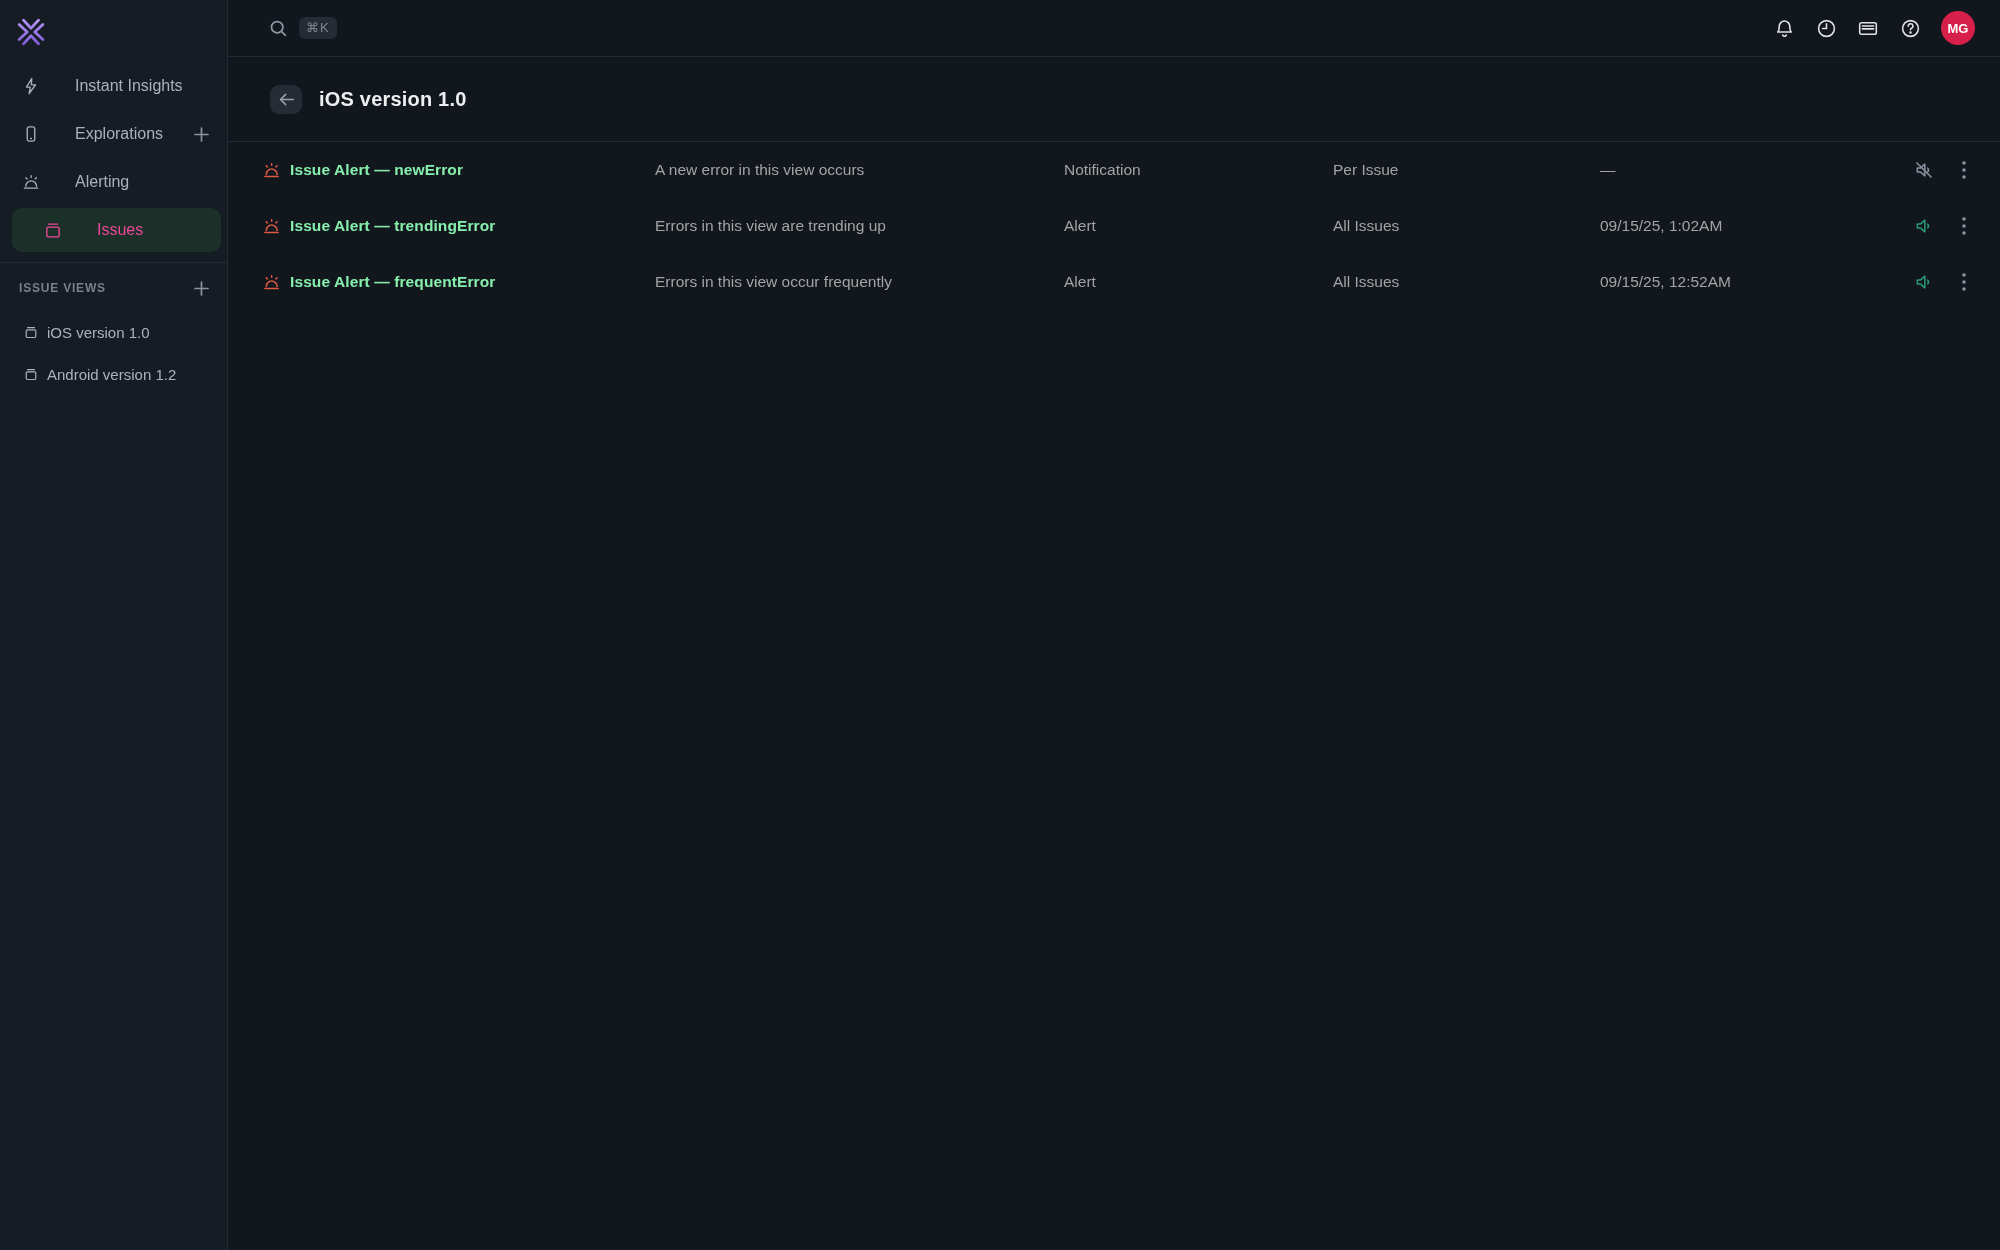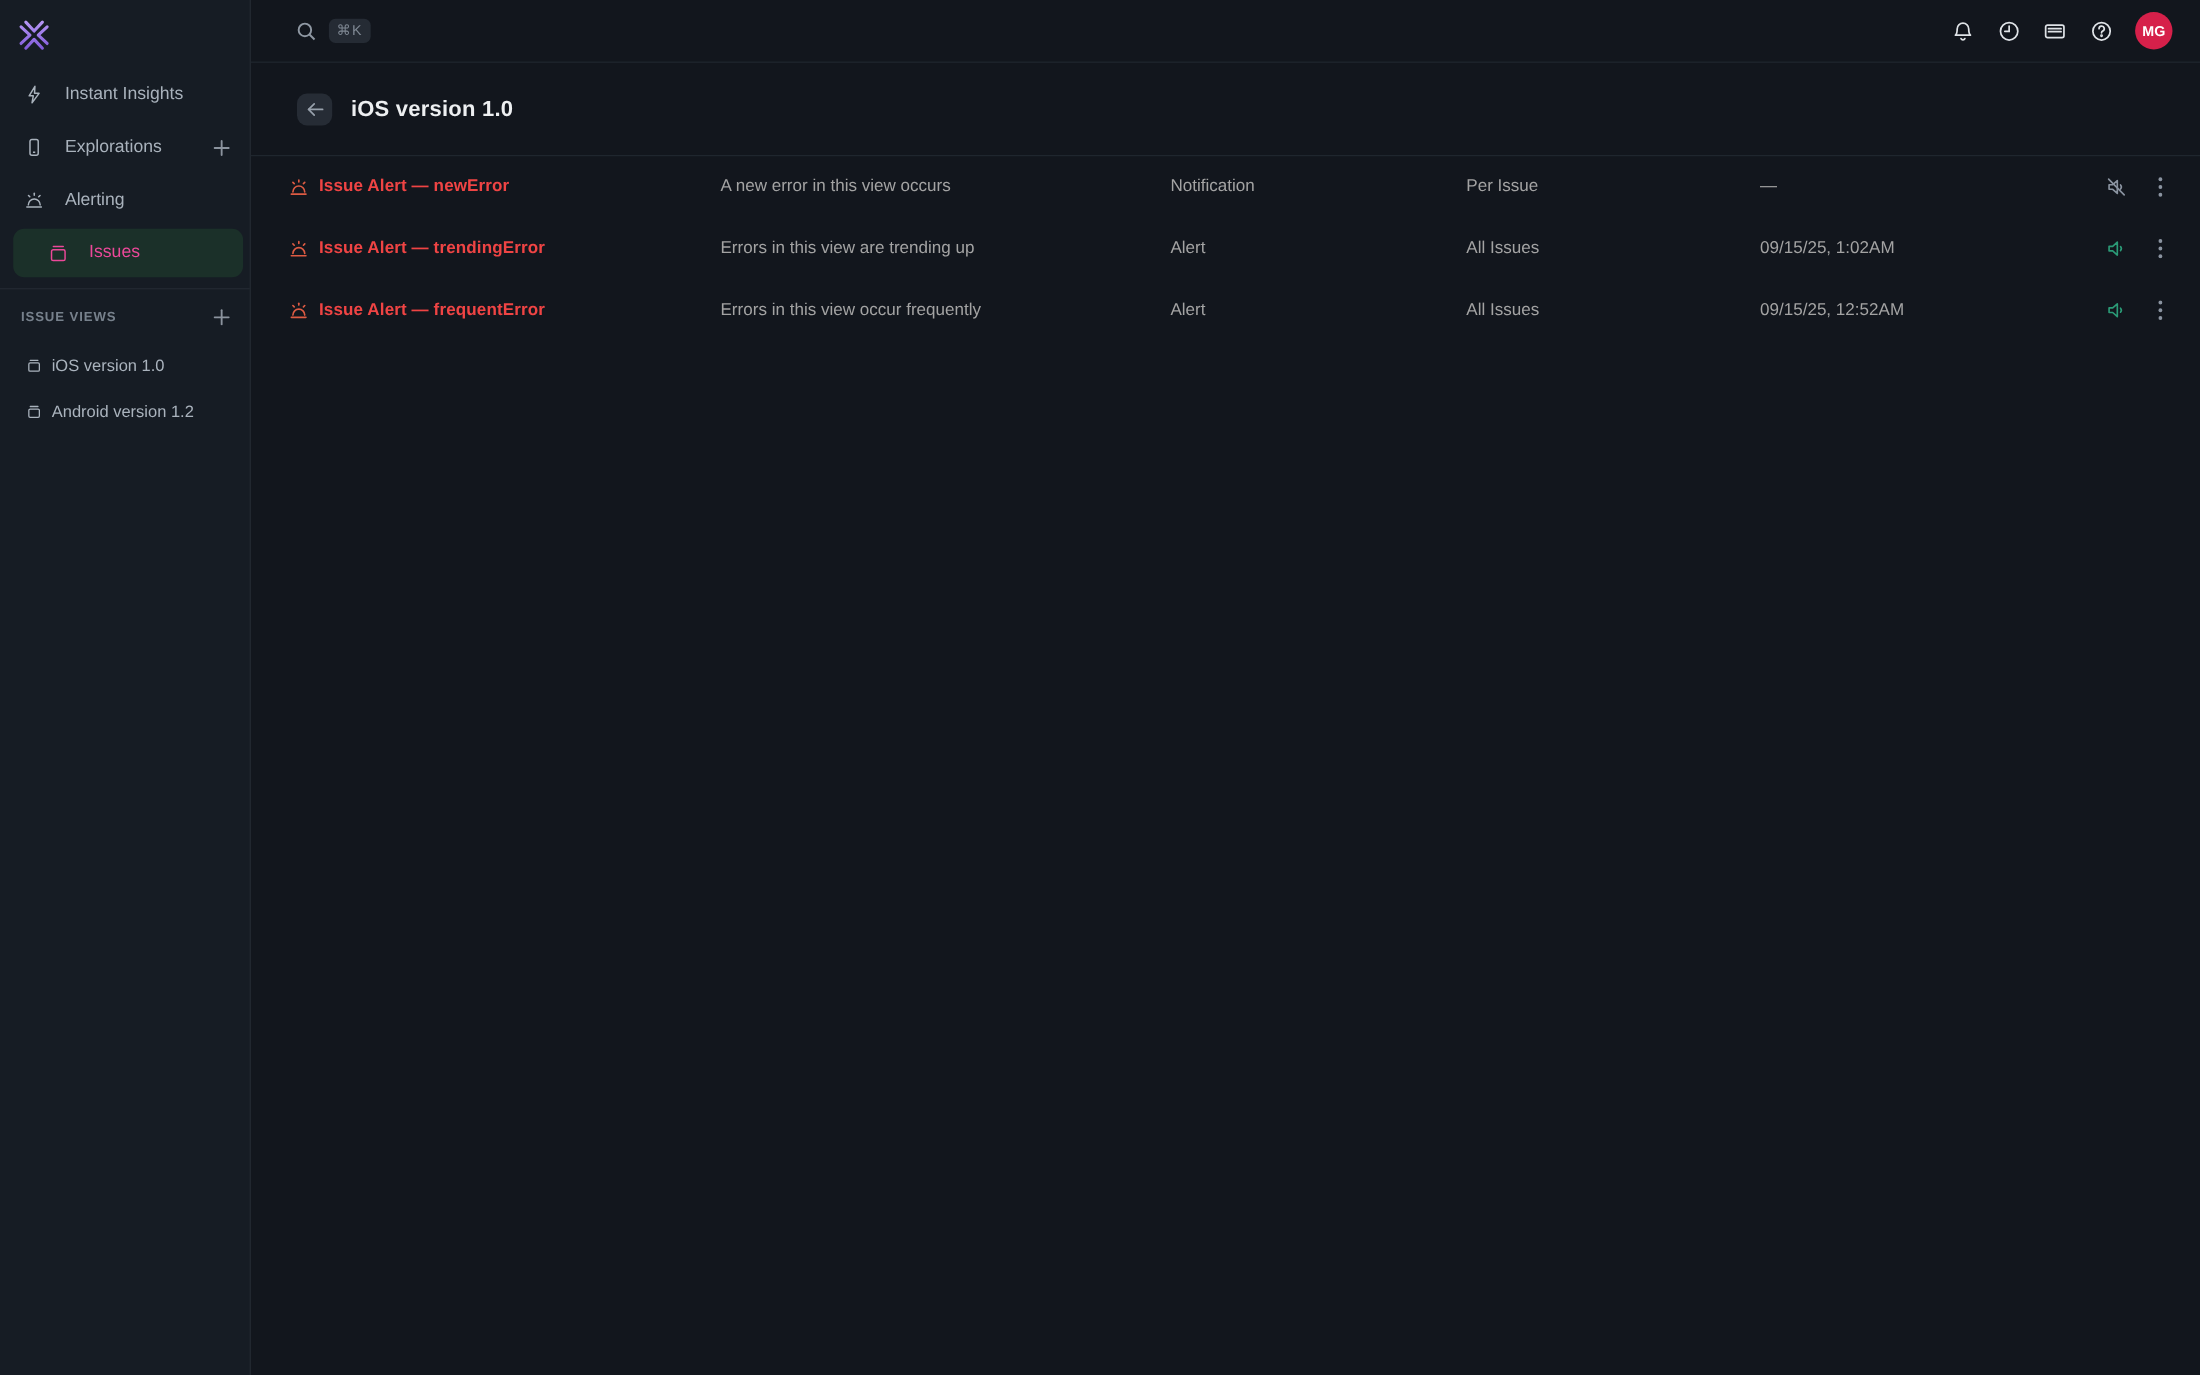--- a/index.html
+++ b/index.html
@@ -17,21 +17,21 @@
     background:#161c24; border-right:1px solid #252b34;
   }
   .logo-wrap { padding:18px 0 0 17px; height:62px; }
   .nav-list { list-style:none; padding:0; margin:2px 0 0 0; }
   .nav-item {
     display:flex; align-items:center; height:44px;
     margin:0 6px 4px 12px; padding:0 10px; border-radius:10px;
     color:#a9b2bc; font-size:16px; cursor:pointer;
   }
   .nav-item .nv-icon { width:18px; height:22px; display:flex; align-items:center; flex:none; }
-  .nav-item .nv-label { margin-left:19px; white-space:nowrap; }
+  .nav-item .nv-label { margin-left:35px; white-space:nowrap; }
   .nav-item.active { background:#1b3029; color:#ec4899;padding-left:32px; }
   .add-btn {
     margin-left:auto; width:20px; height:20px; display:flex;
     align-items:center; justify-content:center; color:#8b939e; cursor:pointer;
   }
   .side-divider { height:1px; background:#252b34; margin:10px 0 0 0; }
   .section-row {
     display:flex; align-items:center; margin:14px 16px 12px 19px; height:22px;
   }
   .section-label {
@@ -79,21 +79,21 @@
     grid-template-columns:393px 409px 269px 267px 1fr 92px;
     padding:0 28px 0 34px; align-items:center;
   }
   .t-head { height:44px; }
   .t-head .th {
     font-size:11.5px; font-weight:bold; color:#828b96; letter-spacing:0.5px;
   }
   .t-row { height:56px; }
   .cell-name { display:flex; align-items:center; }
   .alarm-icon { width:19px; height:19px; flex:none; color:#dd5b43; display:flex; }
-  .name-text { margin-left:9px; font-size:15.5px; font-weight:bold; color:#ef4444; letter-spacing:0.1px; }
+  .name-text { margin-left:9px; font-size:15.5px; font-weight:bold; color:#86efac; letter-spacing:0.1px; }
   .cell-text { font-size:15.5px; color:#a3a3a3; }
   .cell-actions { display:flex; align-items:center; justify-content:flex-end; gap:22px; }
   .sound-btn { width:20px; height:20px; display:flex; align-items:center; cursor:pointer; }
   .sound-btn .snd-on { color:#2b9a76; display:none; }
   .sound-btn .snd-off { color:#8a93a0; display:none; }
   .kebab-btn { width:16px; height:20px; display:flex; align-items:center; justify-content:center; color:#8a93a0; cursor:pointer; }
   svg { display:block; }
 </style>
 </head>
 <body>

